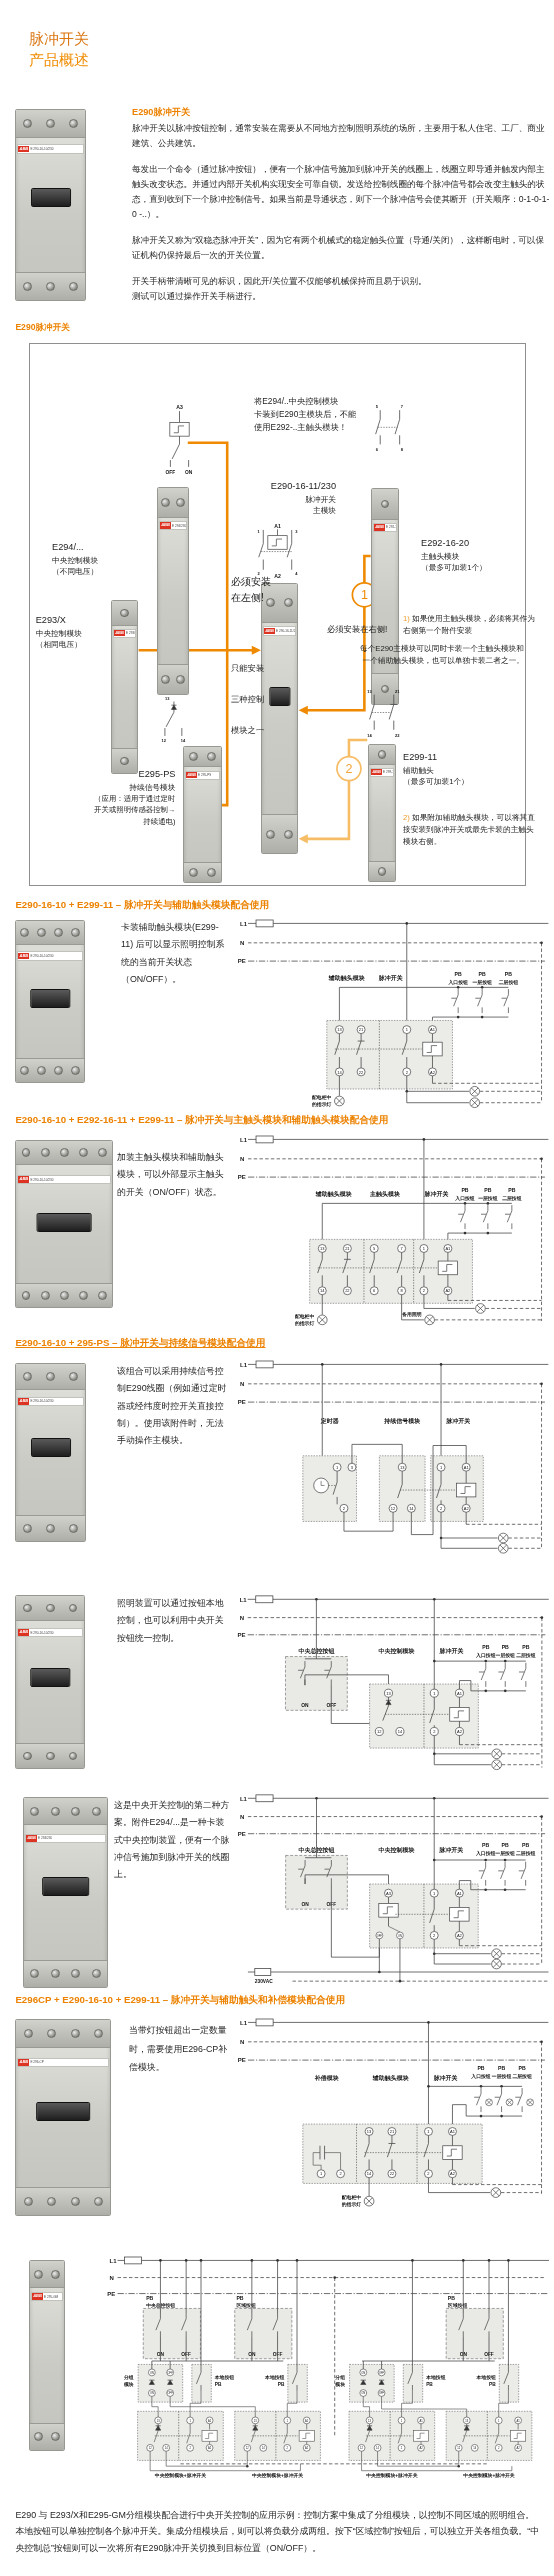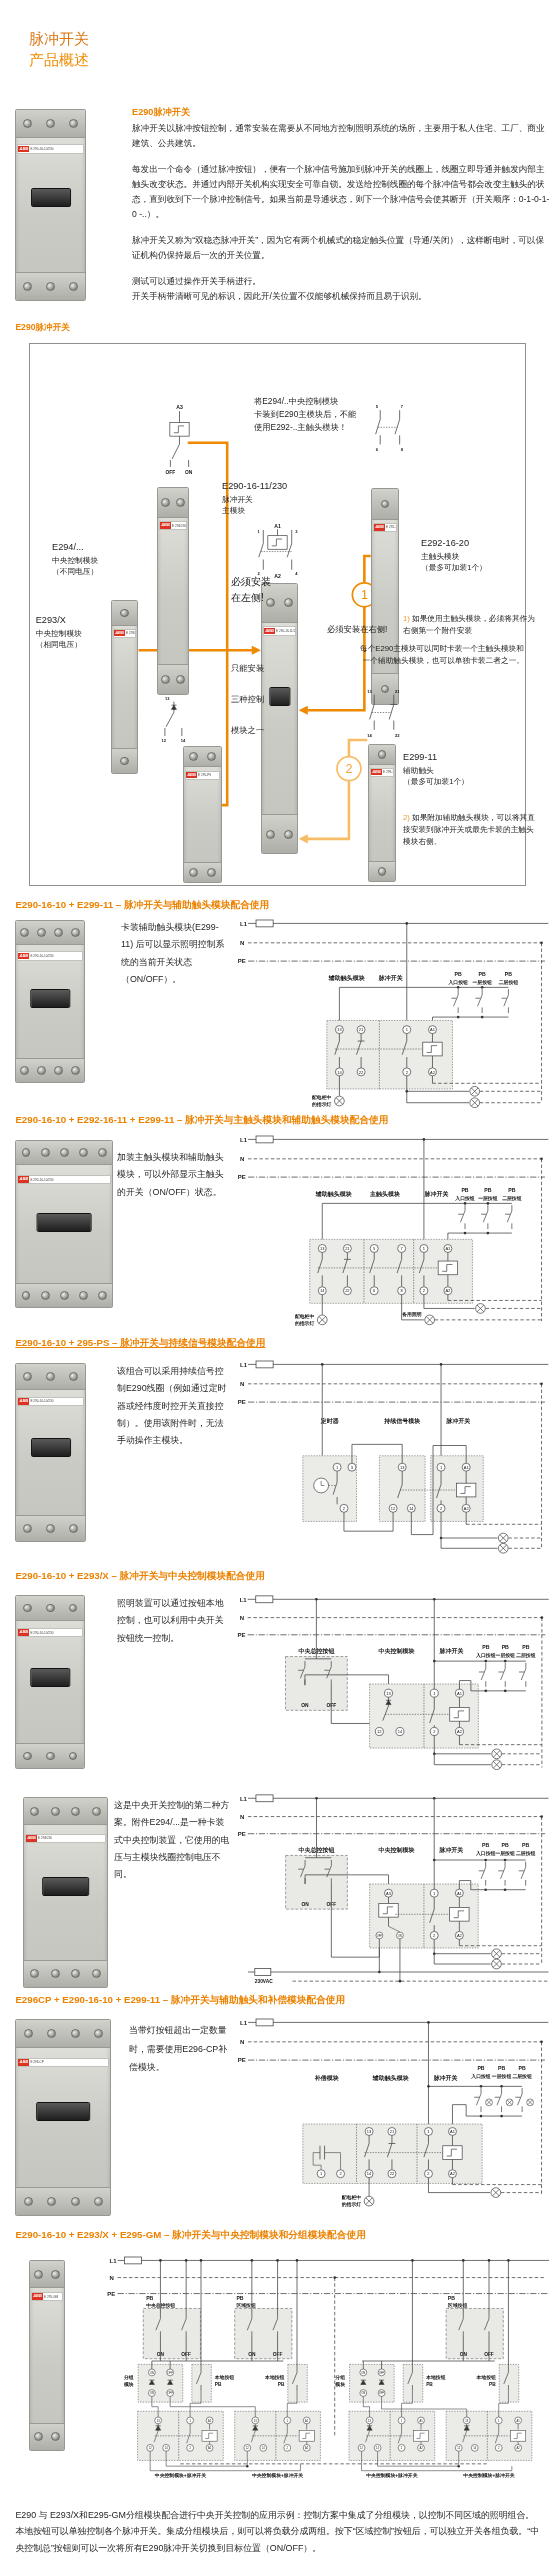--- a/index.html
+++ b/index.html
@@ -12,21 +12,21 @@
   .intro-head{font-size:9.2px;font-weight:bold;color:#ec8200;margin:0 0 2.3px 0;}
   .body-text{font-size:8.6px;line-height:1.72;color:#1f1f1f;}
   .body-text p{margin:0 0 11.4px 0;}
   .body-text p.tight{margin:0;}
   .ov-box{border:0.6px solid #8f8f8f;background:#fff;}
   .lbl{font-size:7.7px;line-height:1.5;color:#1c1c1c;}
   .lbl .code{font-size:9.2px;}
   .note-sm{font-size:7.7px;line-height:1.55;color:#1c1c1c;}
   .onum{color:#f09d2f;}
   .rt{text-align:right;}
-  .ctr{text-align:left;}
+  .ctr{text-align:right;}
   
   .photo{position:absolute;display:flex;flex-direction:column;background:linear-gradient(180deg,#e4e4df,#cbcbc6 55%,#c4c4bf);border:0.6px solid #989892;border-radius:1.7px;box-shadow:inset 0 0 4.6px rgba(0,0,0,.18);overflow:hidden;}
   .ph-top,.ph-bot{height:14%;background:linear-gradient(#d2d2cc,#aeaea8);display:flex;justify-content:space-around;align-items:center;border-bottom:0.6px solid #9a9a94;}
   .ph-bot{border-bottom:none;border-top:0.6px solid #9a9a94;}
   .screw{width:6.9px;height:6.9px;max-width:40%;border-radius:50%;background:radial-gradient(circle at 35% 35%,#ececec,#83837d 75%);border:0.6px solid #6f6f69;}
   .ph-band{height:7.4px;margin:10% 1.1px 1.7px 1.1px;background:#fff;border:0.6px solid #c2c2bc;display:flex;align-items:center;gap:1.1px;flex:none;}
   .ph-abb{background:#dd3322;color:#fff;font-weight:bold;font-style:italic;font-size:4px;padding:0 1.1px;line-height:6.3px;flex:none;}
   .ph-code{font-size:3.1px;color:#444;white-space:nowrap;overflow:hidden;}
   .ph-mid{flex:1;position:relative;}
   .ph-toggle{position:absolute;left:50%;top:28%;transform:translateX(-50%);width:55%;height:17px;background:linear-gradient(#5a5a5a,#1e1e1e);border-radius:1.7px;border:0.6px solid #111;}
@@ -118,22 +118,22 @@
         <span class="screw"></span>
         <span class="screw"></span>
       </div>
   </div>
   <div class="abs" style="left:132px;top:106px;width:419px;">
     <div class="intro-head">E290脉冲开关</div>
     <div class="body-text">
       <p>脉冲开关以脉冲按钮控制，通常安装在需要从不同地方控制照明系统的场所，主要用于私人住宅、工厂、商业建筑、公共建筑。</p>
       <p>每发出一个命令（通过脉冲按钮），便有一个脉冲信号施加到脉冲开关的线圈上，线圈立即导通并触发内部主触头改变状态。并通过内部开关机构实现安全可靠自锁。发送给控制线圈的每个脉冲信号都会改变主触头的状态，直到收到下一个脉冲控制信号。如果当前是导通状态，则下一个脉冲信号会使其断开（开关顺序：0-1-0-1-0 -..）。</p>
       <p>脉冲开关又称为“双稳态脉冲开关”，因为它有两个机械式的稳定触头位置（导通/关闭），这样断电时，可以保证机构仍保持最后一次的开关位置。</p>
+      <p class="tight">开关手柄带清晰可见的标识，因此开/关位置不仅能够机械保持而且易于识别。</p>
       <p class="tight">测试可以通过操作开关手柄进行。</p>
-      <p class="tight">开关手柄带清晰可见的标识，因此开/关位置不仅能够机械保持而且易于识别。</p>
     </div>
   </div>
 
   <div class="abs sec-head" style="left:15.4px;top:322px;font-size:8.6px;">E290脉冲开关</div>
 
   <div class="abs ov-box" style="left:29px;top:343px;width:495px;height:541px;">
 
     <svg class="abs" style="left:0;top:0;" width="495" height="541" viewBox="0 0 866 945">
       <polyline class="oline" points="276,172 345,172 345,806 336,806"></polyline>
       <line class="oline" x1="190" y1="535" x2="392" y2="535"></line>
@@ -308,20 +308,27 @@
         </div>
       <div class="ph-band">
           <span class="ph-abb">ABB</span>
           <span class="ph-code">E 295-PS</span>
         </div>
       <div class="ph-mid"></div>
       <div class="ph-bot">
           <span class="screw"></span>
           <span class="screw"></span>
         </div>
+    </div>
+    <div class="abs lbl rt" style="left:11.4px;top:424px;width:134px;">
+      <div class="code">E295-PS</div>
+      <div>持续信号模块</div>
+      <div class="pre" style="font-size:7.4px;">（应用：适用于通过定时
+开关或照明传感器控制→
+持续通电)</div>
     </div>
 
     <svg class="abs" style="left:335px;top:342px;" width="38" height="53" viewBox="0 0 66 92">
       <text class="tn" x="8" y="12" style="font-weight:bold">13</text>
       <text class="tn" x="56" y="12" style="font-weight:bold">21</text>
       <line class="wire" x1="16" y1="15" x2="16" y2="32"></line>
         <line class="wire" x1="50" y1="15" x2="50" y2="32"></line>
       <line class="wire" x1="16" y1="32" x2="8" y2="58"></line>
         <line class="wire" x1="50" y1="32" x2="42" y2="58"></line>
       <line class="wire" x1="44" y1="32" x2="56" y2="32"></line>
@@ -679,21 +686,20 @@
     <line class="wire dash" x1="478" y1="324" x2="536" y2="324"></line>
     <circle class="jd" cx="360" cy="324" r="2.3"></circle>
     <line class="wire" x1="360" y1="324" x2="360" y2="342"></line>
       <line class="wire" x1="360" y1="342" x2="459" y2="342"></line>
     <use href="#lamp" x="469" y="342"></use>
     <line class="wire dash" x1="478" y1="342" x2="536" y2="342"></line>
     <line class="wire" x1="404" y1="279" x2="404" y2="300"></line>
       <line class="wire dash" x1="404" y1="300" x2="536" y2="300"></line>
   </svg>
 
-  <div class="abs sec-head" style="left:15.4px;top:1570px;width:515px;">E290-16-10 + E293/X – 脉冲开关与中央控制模块配合使用</div>
   <div class="photo" style="left:15.4px;top:1595px;width:68px;height:172px;">
     <div class="ph-top">
         <span class="screw"></span>
         <span class="screw"></span>
         <span class="screw"></span>
       </div>
     <div class="ph-band">
         <span class="ph-abb">ABB</span>
         <span class="ph-code">E 290-16-10/230</span>
       </div>
@@ -808,21 +814,21 @@
     <div class="ph-mid">
         <div class="ph-toggle"></div>
       </div>
     <div class="ph-bot">
         <span class="screw"></span>
         <span class="screw"></span>
         <span class="screw"></span>
         <span class="screw"></span>
       </div>
   </div>
-  <div class="abs body-text" style="left:114px;top:1797px;width:117px;font-size:8.9px;line-height:1.95;">这是中央开关控制的第二种方案。附件E294/...是一种卡装式中央控制装置，它使用的电压与主模块线圈控制电压不同。</div>
+  <div class="abs body-text" style="left:114px;top:1797px;width:117px;font-size:8.9px;line-height:1.95;">这是中央开关控制的第二种方案。附件E294/...是一种卡装式中央控制装置，便有一个脉冲信号施加到脉冲开关的线圈上。</div>
   <svg class="abs" style="left:235px;top:1788px;" width="315" height="200" viewBox="0 0 550 350">
     <text class="bus" x="8" y="22">L1</text>
     <line class="wire" x1="22" y1="18" x2="548" y2="18"></line>
       <rect class="fuse" x="36" y="12" width="30" height="12"></rect>
     <text class="bus" x="8" y="54">N</text>
     <line class="wire dash" x1="22" y1="50" x2="536" y2="50"></line>
     <text class="bus" x="4" y="84">PE</text>
     <line class="wire dashdot" x1="22" y1="80" x2="542" y2="80"></line>
     <line class="wire dash" x1="536" y1="50" x2="536" y2="310"></line>
       <circle class="jd" cx="536" cy="50" r="2.3"></circle>
@@ -1023,21 +1029,20 @@
     <use href="#lamp" x="456" y="318"></use>
     <line class="wire dash" x1="465" y1="318" x2="536" y2="318"></line>
     <line class="wire" x1="380" y1="292" x2="380" y2="304"></line>
       <line class="wire dash" x1="380" y1="304" x2="536" y2="304"></line>
     <line class="wire" x1="234" y1="292" x2="234" y2="324"></line>
     <use href="#lamp" x="234" y="333"></use>
     <text class="ct8" x="220" y="330" text-anchor="end" style="font-weight:bold">配电柜中</text>
     <text class="ct8" x="220" y="342" text-anchor="end" style="font-weight:bold">的指示灯</text>
   </svg>
 
-  <div class="abs sec-head" style="left:15.4px;top:2229px;width:526px;">E290-16-10 + E293/X + E295-GM – 脉冲开关与中央控制模块和分组模块配合使用</div>
   <div class="photo" style="left:29px;top:2260px;width:34px;height:189px;">
     <div class="ph-top">
         <span class="screw"></span>
         <span class="screw"></span>
       </div>
     <div class="ph-band">
         <span class="ph-abb">ABB</span>
         <span class="ph-code">E 295-GM</span>
       </div>
     <div class="ph-mid"></div>

